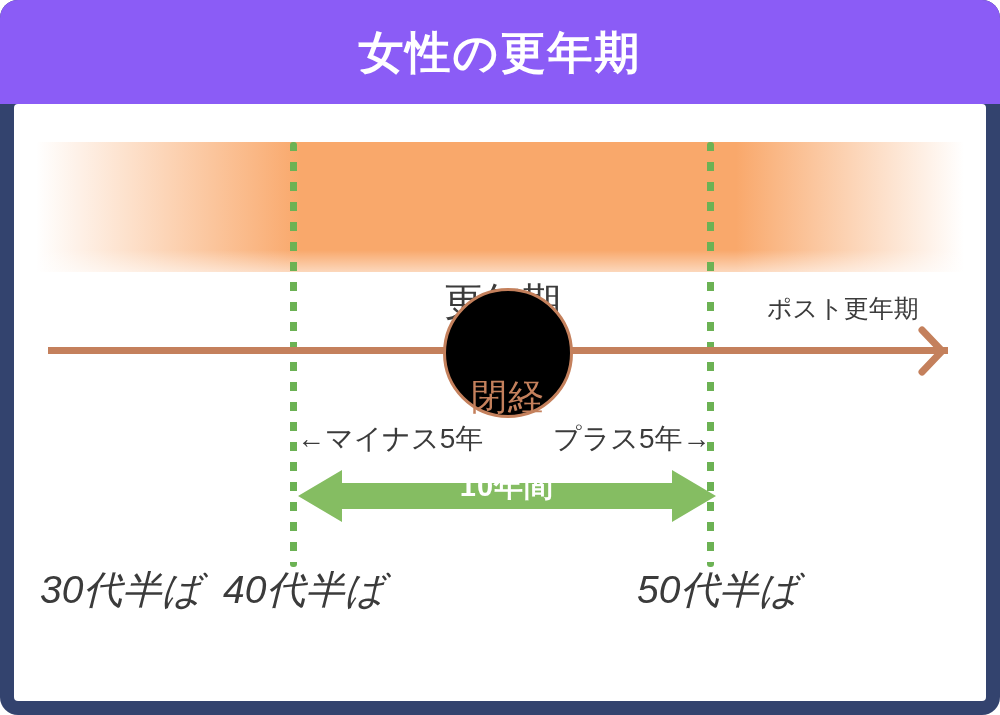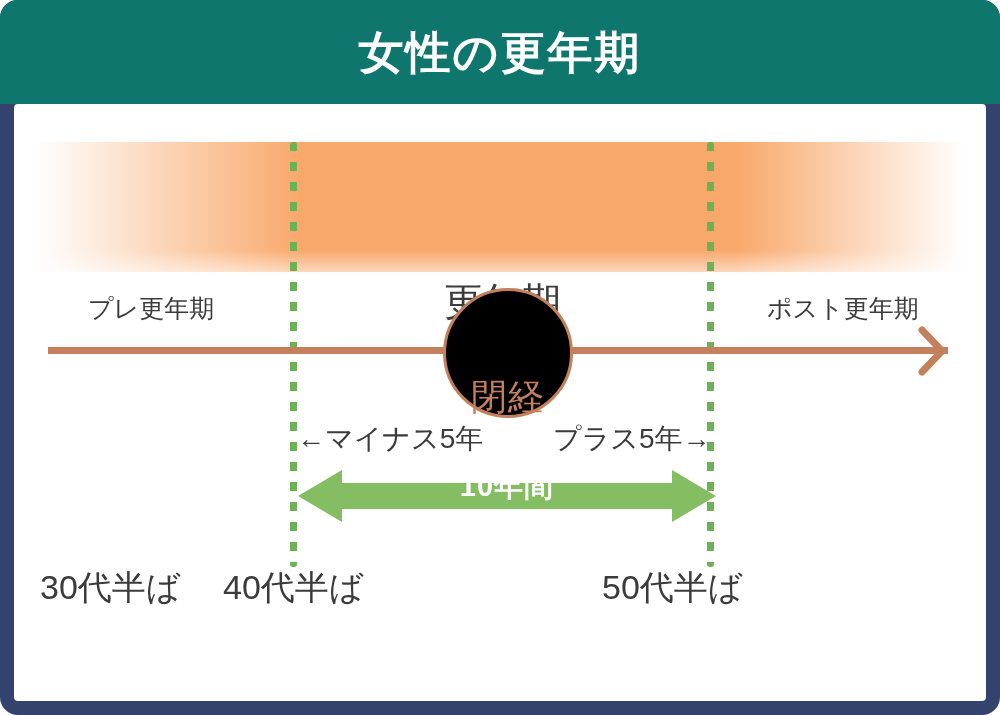--- a/index.html
+++ b/index.html
@@ -24,21 +24,21 @@
   
   .title-bar {
     position: absolute;
     left: 0;
     top: 0;
     width: 1000px;
     height: 104px;
     display: flex;
     align-items: center;
     justify-content: center;
-    background: #0f766e;
+    background: #8b5cf6;
   }
   .title-text {
     color: #ffffff;
     font-size: 45px;
     font-weight: bold;
     letter-spacing: 2px;
     line-height: 1;
   }
 
   
@@ -183,28 +183,29 @@
     font-weight: bold;
     line-height: 1;
     letter-spacing: 1px;
   }
 
   
   .age-label {
     position: absolute;
     top: 570px;
     color: #3b3b3b;
-    font-size: 34px;
-    line-height: 1;
-    white-space: nowrap;
+    font-size: 39px;
+    line-height: 1;
+    white-space: nowrap;
+    font-style: italic;
   }
   .age-0 { left: 40px; }
   .age-1 { left: 223px; }
   .age-2 { left: 427px; }
-  .age-3 { left: 602px; }
+  .age-3 { left: 637px; }
 
   
   .footnote {
     position: absolute;
     right: 26px;
     top: 645px;
     color: #4a4a4a;
     font-size: 19px;
     line-height: 1;
     white-space: nowrap;
@@ -216,21 +217,20 @@
 <div class="infographic">
 
   <div class="title-bar">
     <div class="title-text">女性の更年期</div>
   </div>
 
   <div class="panel">
 
     <div class="phase-band"></div>
 
-    <div class="phase-label phase-pre">プレ更年期</div>
 
     <div class="phase-label phase-main">更年期</div>
 
     <div class="phase-label phase-post">ポスト更年期</div>
 
   </div>
 
   <div class="dotted-line dotted-left"></div>
 
   <div class="dotted-line dotted-right"></div>

